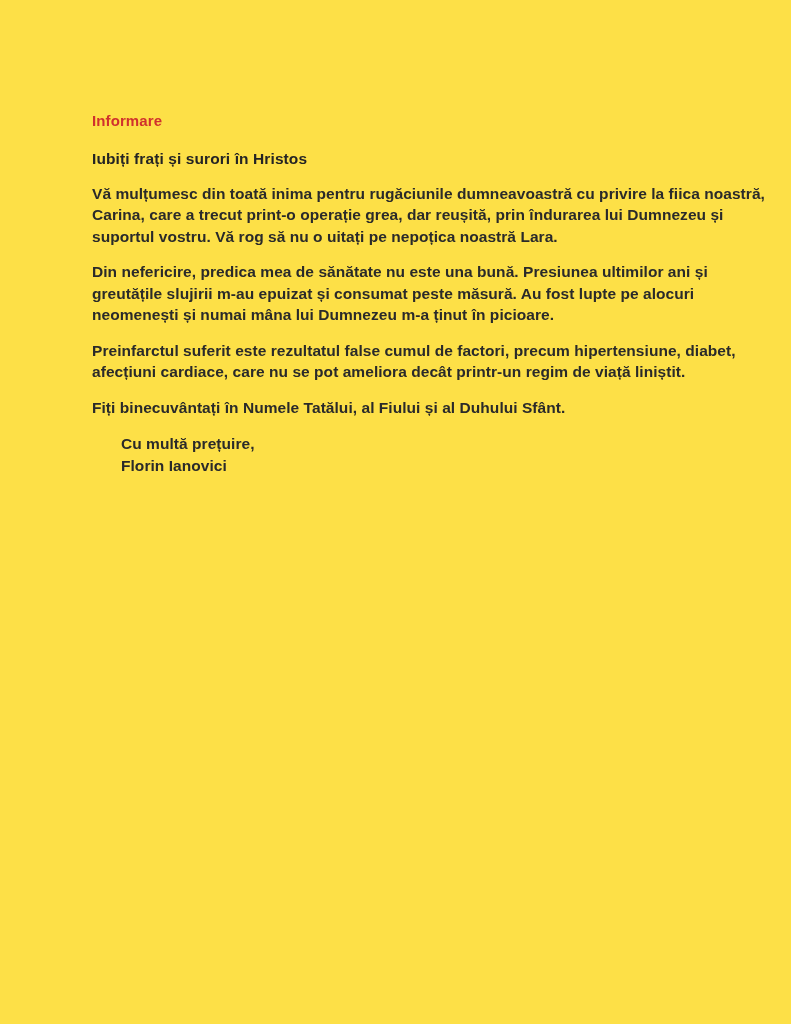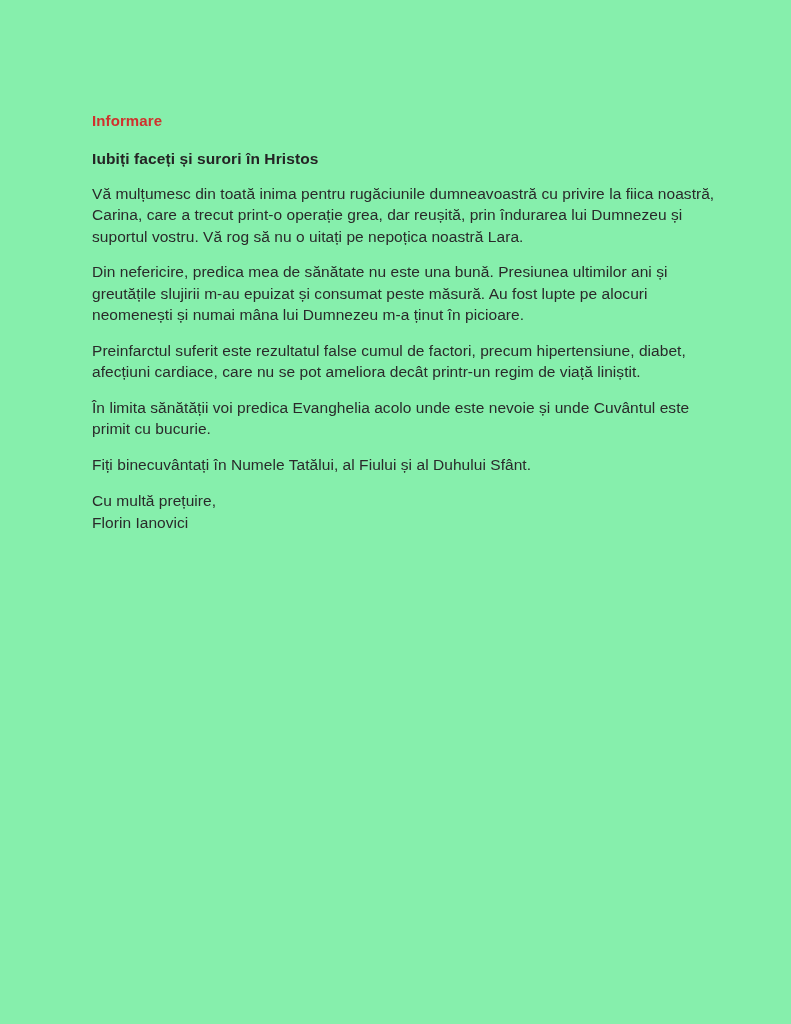--- a/index.html
+++ b/index.html
@@ -10,21 +10,21 @@
   body {
     width: 791px;
     height: 1024px;
     font-family: "Liberation Sans", sans-serif;
     overflow: hidden;
   }
   .page {
     box-sizing: border-box;
     width: 791px;
     height: 1024px;
-    background: #86efac;
+    background: #fde047;
     padding: 110px 80px 0 92px;
   }
   .letter-title {
     font-size: 15px;
     line-height: 21px;
     font-weight: 700;
     color: #d0312d;
     margin: 0 0 17px 0;
     letter-spacing: 0.1px;
   }
@@ -32,53 +32,52 @@
     font-size: 15.5px;
     line-height: 21.5px;
     font-weight: 700;
     color: #242424;
     margin: 0 0 13px 0;
     letter-spacing: 0.1px;
   }
   .para {
     font-size: 15.5px;
     line-height: 21.5px;
-    font-weight: 400;
+    font-weight: 700;
     color: #2a2a2a;
     margin: 0 0 14px 0;
     white-space: pre;
     letter-spacing: 0.05px;
   }
   .signature {
     margin-top: 15px;
+    margin-left: 29px;
   }
 </style>
 </head>
 <body>
 
 <div class="page">
   <div class="letter-title">Informare</div>
 
-  <div class="letter-salutation">Iubiți faceți și surori în Hristos</div>
+  <div class="letter-salutation">Iubiți frați și surori în Hristos</div>
 
   <p class="para">Vă mulțumesc din toată inima pentru rugăciunile dumneavoastră cu privire la fiica noastră,
 Carina, care a trecut print-o operație grea, dar reușită, prin îndurarea lui Dumnezeu și
 suportul vostru. Vă rog să nu o uitați pe nepoțica noastră Lara.</p>
 
   <p class="para">Din nefericire, predica mea de sănătate nu este una bună. Presiunea ultimilor ani și
 greutățile slujirii m-au epuizat și consumat peste măsură. Au fost lupte pe alocuri
 neomenești și numai mâna lui Dumnezeu m-a ținut în picioare.</p>
 
 
   <p class="para">Preinfarctul suferit este rezultatul false cumul de factori, precum hipertensiune, diabet,
 afecțiuni cardiace, care nu se pot ameliora decât printr-un regim de viață liniștit.</p>
 
 
-  <p class="para">În limita sănătății voi predica Evanghelia acolo unde este nevoie și unde Cuvântul este
-primit cu bucurie.</p>
 
 
 
   <p class="para">Fiți binecuvântați în Numele Tatălui, al Fiului și al Duhului Sfânt.</p>
 
   <p class="para signature">Cu multă prețuire,
 Florin Ianovici</p>
 </div>
 
 </body></html>

